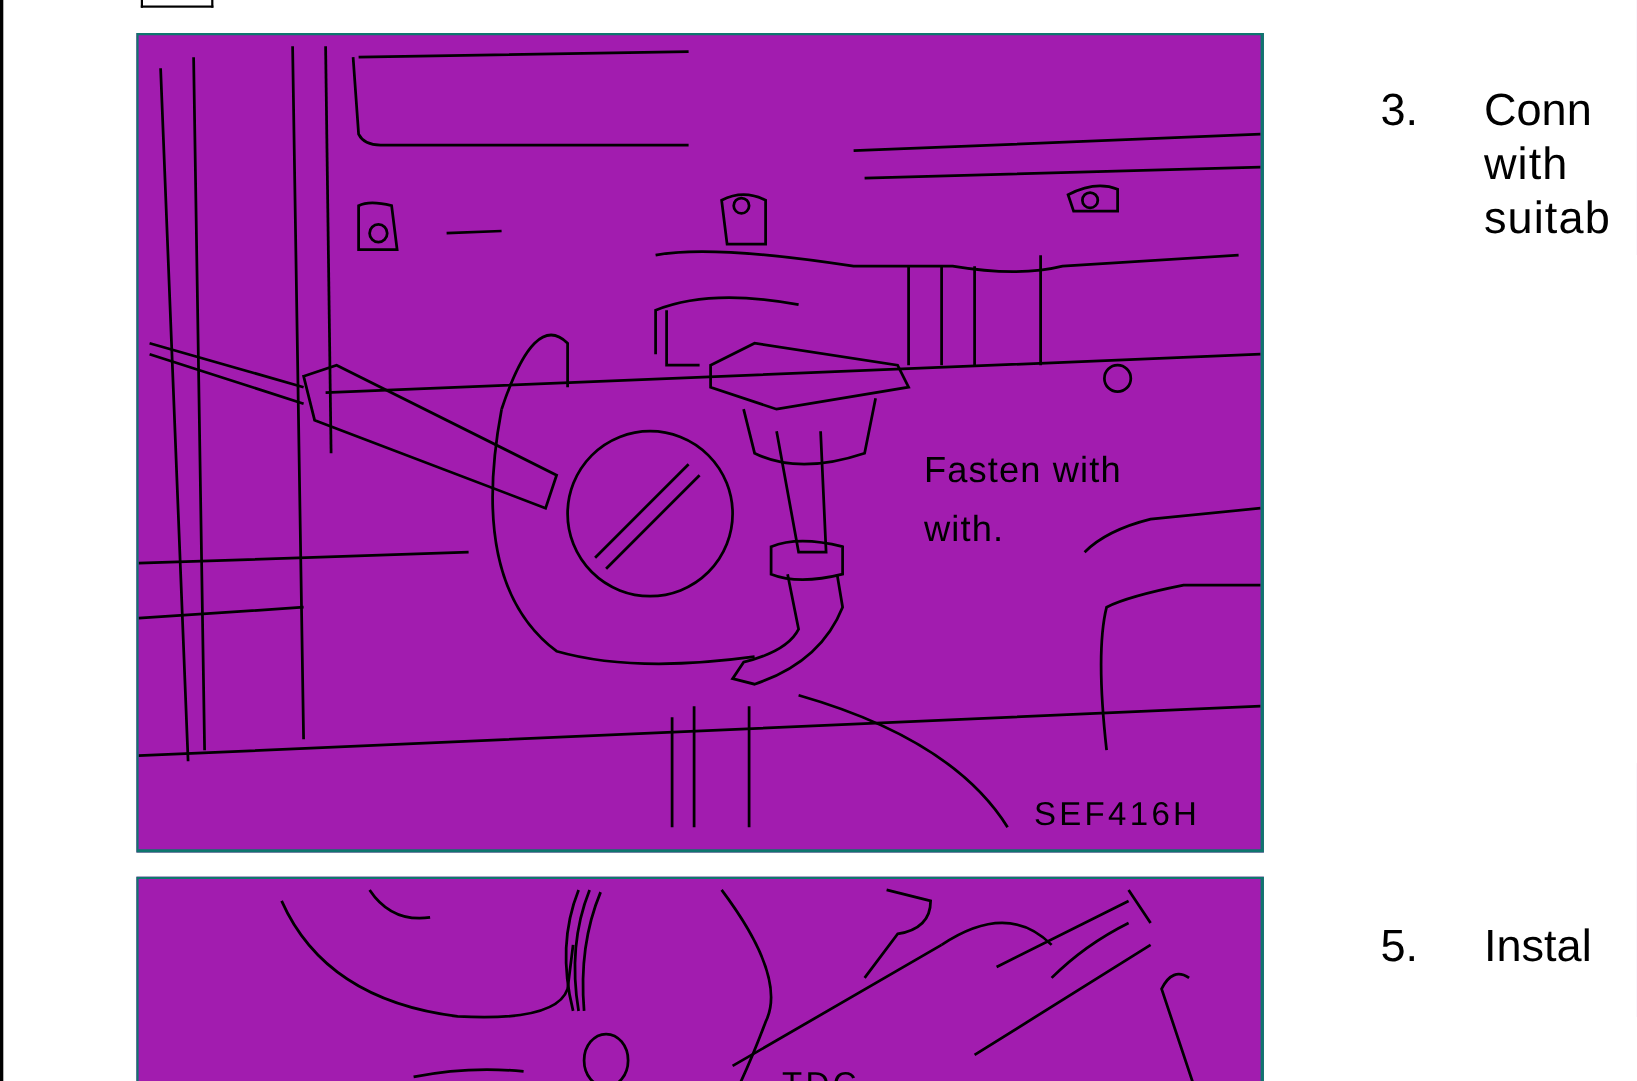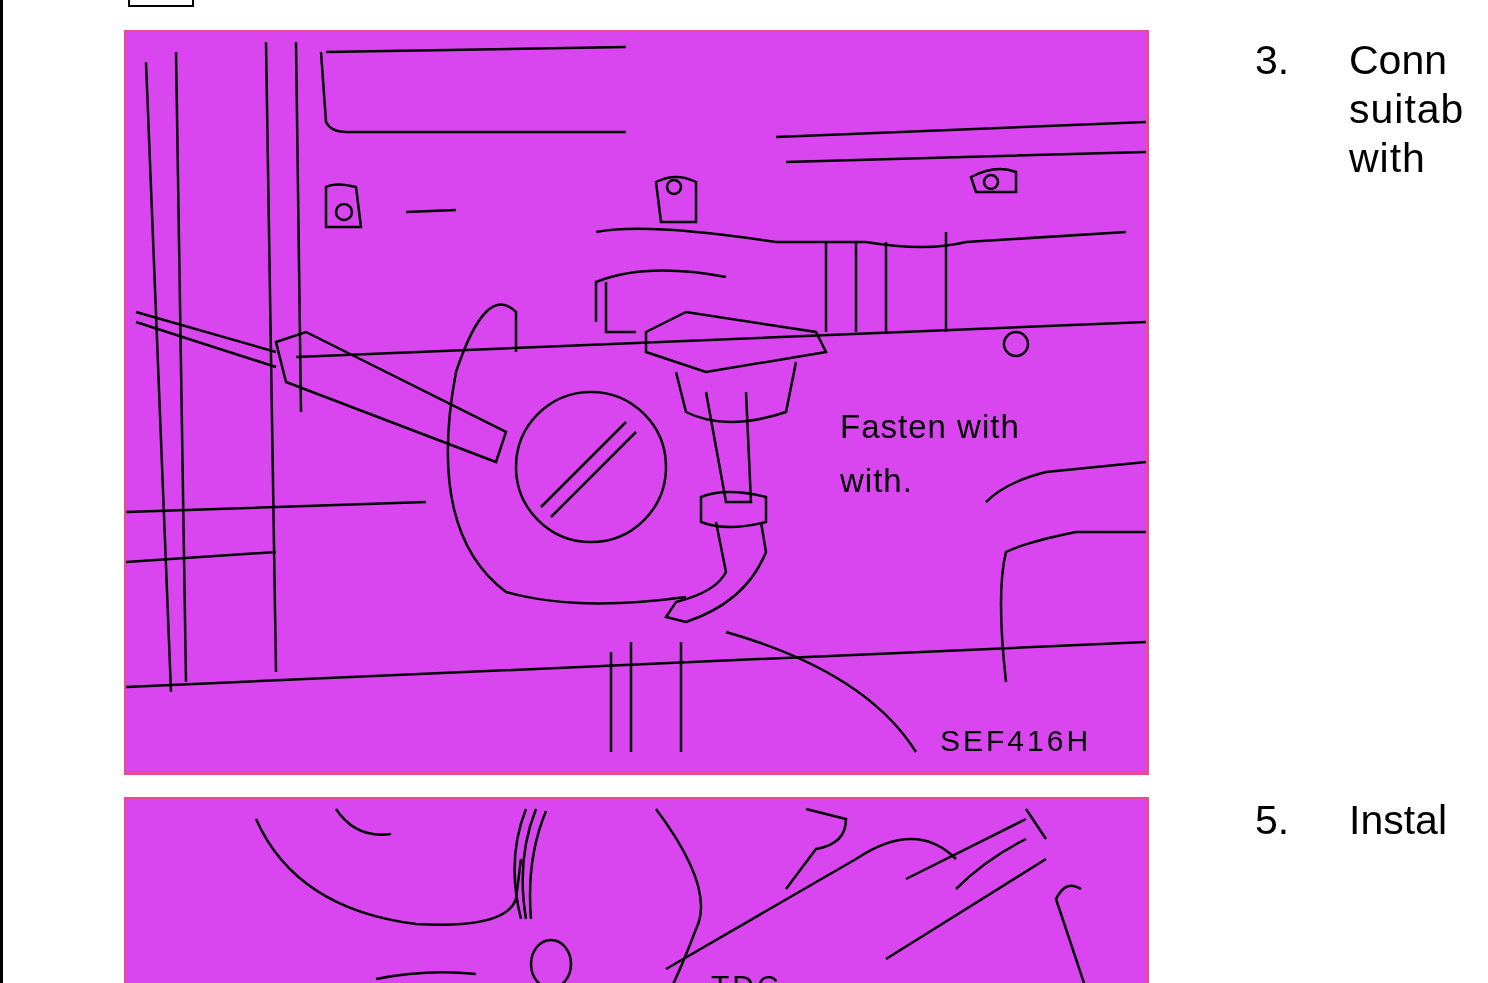--- a/index.html
+++ b/index.html
@@ -1,25 +1,25 @@
 <!DOCTYPE html>
 <html><head>
 <meta charset="utf-8">
 <style>
   html, body { margin:0; padding:0; background:#fff; }
   body { width:1488px; height:983px; position:relative; overflow:hidden; font-family:"Liberation Sans", sans-serif; color:#000; }
   .left-rule { position:absolute; left:0; top:0; width:3px; height:983px; background:#000; }
   .top-frag { position:absolute; left:128px; top:0; width:62px; height:5px; border:2px solid #000; border-top:none; }
-  .figure { position:absolute; border:2px solid #ec4899; background:#d946ef; }
+  .figure { position:absolute; border:2px solid #0f766e; background:#a21caf; }
   #fig1 { left:124px; top:30px; width:1020px; height:740px; border-bottom-width:3px; border-right-width:3px; }
   #fig2 { left:124px; top:797px; width:1020px; height:200px; border-right-width:3px; }
   .fig svg { position:absolute; left:0; top:0; }
   .callout { position:absolute; font-size:33px; letter-spacing:1px; line-height:1; white-space:nowrap; }
   .fig-code { position:absolute; font-size:30px; font-weight:normal; letter-spacing:3px; }
-  .steps { position:absolute; left:1255px; font-size:41px; line-height:1.2; }
+  .steps { position:absolute; left:1255px; font-size:41px; line-height:1.2;margin-top:40px; }
   .step { position:relative; white-space:nowrap; }
   .num { display:inline-block; width:94px; }
   .cont { padding-left:94px; white-space:nowrap; letter-spacing:1px;}
 </style>
 </head>
 <body>
 
 <div class="left-rule"></div>
 <div class="top-frag"></div>
 
@@ -73,21 +73,21 @@
     <ellipse cx="425" cy="165" rx="20" ry="24"></ellipse>
     <path d="M250 180 Q300 170 350 175"></path>
   </svg>
   <div class="fig-code" style="left:585px;top:170px;font-size:30px">TDC</div>
 </div>
 
 <div class="steps" style="top:36px">
   <div class="step">
     <span class="num">3.</span><span>Conn</span>
   </div>
+  <div class="cont">with</div>
   <div class="cont">suitab</div>
-  <div class="cont">with</div>
 </div>
 
 <div class="steps" style="top:796px">
   <div class="step">
     <span class="num">5.</span><span>Instal</span>
   </div>
 </div>
 
 </body></html>

